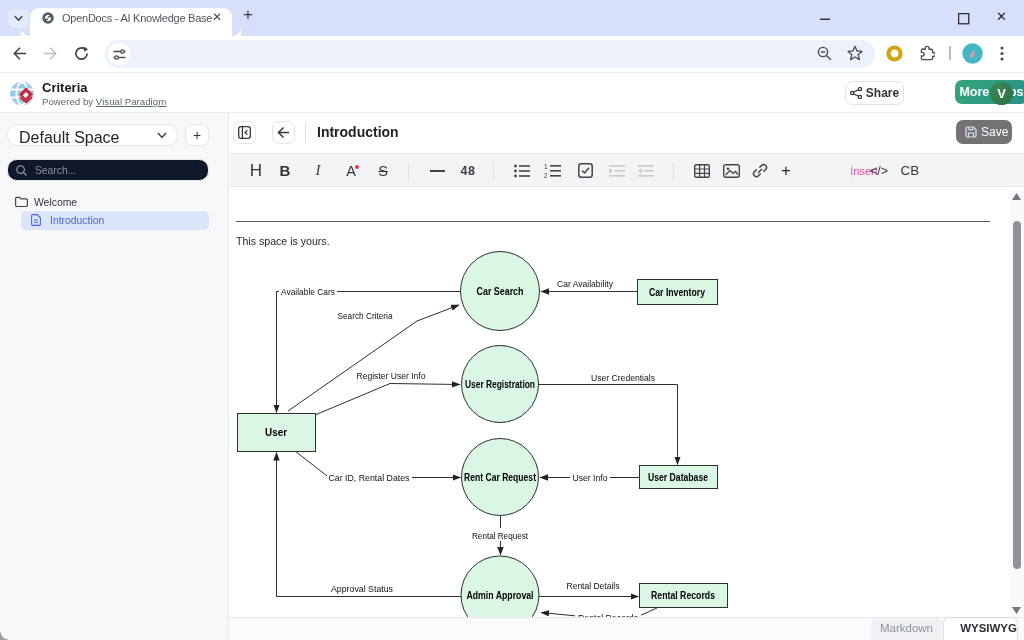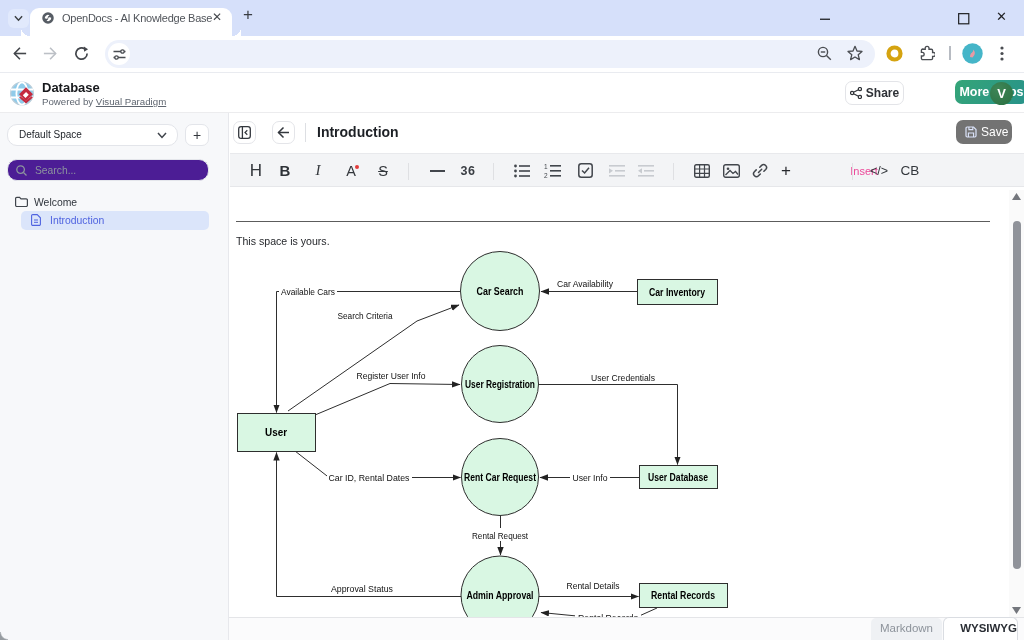--- a/index.html
+++ b/index.html
@@ -27,23 +27,23 @@
   #apphdr { position:absolute; left:0; top:72px; width:1024px; height:41px; background:#fff; border-top:1px solid #e9ebf0; border-bottom:1px solid #ececee; }
   #brandname { position:absolute; left:42px; top:80px; font-size:13px; font-weight:bold; color:#17191c; }
   #brandsub { position:absolute; left:42px; top:96px; font-size:9.7px; color:#5f6670; }
   #sharebtn { position:absolute; left:845px; top:81px; width:59px; height:24px; background:#fff; border:1px solid #e3e4e8; border-radius:7px; font-size:12px; font-weight:bold; color:#2f3237; text-align:center; line-height:22px; }
   #moreapps { position:absolute; left:911px; top:80px; width:73px; height:24px; background:linear-gradient(125deg,#35a578,#27928a); border-radius:7px; font-size:12.5px; font-weight:bold; color:#fff; text-align:center; line-height:24px;margin-left:44px; }
   #vav { position:absolute; left:990px; top:82px; width:23px; height:23px; border-radius:50%; background:radial-gradient(circle at 35% 30%,#3e8657,#2a6f41); color:#fff; font-weight:bold; font-size:13px; text-align:center; line-height:23px; }
 
   
   #sidebar { position:absolute; left:0; top:113px; width:229px; height:527px; background:#f7f8fa; border-right:1px solid #e7e8ec; }
   #spacesel { position:absolute; left:7px; top:124px; width:171px; height:22px; background:#fff; border:1px solid #e3e5ea; border-radius:10px; }
-  #spacesel span { position:absolute; left:11px; top:4px; font-size:10px; color:#23272d; }
+  #spacesel span { position:absolute; left:11px; top:4px; font-size:16px; color:#23272d; }
   #plusbtn { position:absolute; left:185px; top:124px; width:24px; height:22px; background:#fff; border:1px solid #e3e5ea; border-radius:7px; text-align:center; line-height:20px; font-size:14px; color:#33373d;}
-  #searchbox { position:absolute; left:7px; top:159px; width:202px; height:22px; background:#4c1d95; border:1px solid #e4e6eb; border-radius:10px; }
+  #searchbox { position:absolute; left:7px; top:159px; width:202px; height:22px; background:#0f172a; border:1px solid #e4e6eb; border-radius:10px; }
   #searchbox span { position:absolute; left:27px; top:5px; font-size:10.3px; color:#8d949e; }
   #welcome { position:absolute; left:34px; top:196.5px; font-size:10.4px; color:#30353c; }
   #introrow { position:absolute; left:21px; top:211px; width:188px; height:19px; background:#dbe5fa; border-radius:5px; }
   #introrow span { position:absolute; left:29px; top:4px; font-size:10.4px; color:#4f63e0; }
 
   
   #dochdr { position:absolute; left:230px; top:113px; width:794px; height:39px; background:#fff; }
   .hdrbtn { position:absolute; top:121px; width:23px; height:23px; background:#fff; border:1px solid #e4e5e9; border-radius:7px; }
   #doctitle { position:absolute; left:317px; top:124px; font-size:14px; font-weight:bold; color:#1d2025; }
   #savebtn { position:absolute; left:956px; top:120px; width:56px; height:24px; background:#737373; border-radius:7px; color:#fff; font-size:12px; }
@@ -154,21 +154,21 @@
     <g stroke="#fff" stroke-width="1.8" fill="none">
         <ellipse cx="12" cy="12.5" rx="5.6" ry="11.2"></ellipse>
         <path d="M1 8.5 H23 M1 16.5 H23"></path>
       </g>
     <g transform="translate(16,13.2)">
       <rect x="-4.9" y="-4.9" width="9.8" height="9.8" transform="rotate(45)" fill="#c5293d"></rect>
       <rect x="-1.5" y="-1.6" width="3.8" height="4.6" transform="rotate(45)" fill="#fff"></rect>
       <path d="M-6.9 3.4 L0 9.3 L6.9 3.4 L5.5 2 L0 6.6 L-5.5 2 z" fill="#c5293d"></path>
     </g>
   </svg>
-  <div id="brandname">Database</div>
+  <div id="brandname">Criteria</div>
   <div id="brandsub">Powered by <span style="text-decoration:underline;">Visual Paradigm</span></div>
   <div id="sharebtn"><svg width="12" height="12" viewBox="0 0 12 12" style="vertical-align:-2px;margin-right:4px;">
         <g fill="none" stroke="#2f3237" stroke-width="1.2">
           <circle cx="9.9" cy="2.1" r="1.6"></circle>
           <circle cx="2.1" cy="6" r="1.6"></circle>
           <circle cx="9.9" cy="9.9" r="1.6"></circle>
           <path d="M3.6 5.2 L8.4 2.8 M3.6 6.8 L8.4 9.2"></path>
         </g>
       </svg>Share</div>
   <div id="moreapps">More Apps</div>
@@ -232,21 +232,21 @@
   <div id="toolbar"></div>
   <div class="ti" style="left:247px; width:18px; font-size:17px; color:#33373c;">H</div>
   <div class="ti" style="left:276px; width:18px; font-size:15px; font-weight:bold; color:#2e3237;">B</div>
   <div class="ti" style="left:310px; width:16px; font-size:15px; font-style:italic; font-family:'Liberation Serif', serif; color:#33373c;">I</div>
   <div class="ti" style="left:342px; width:18px; font-size:14.5px; color:#33373c;">A<span style="position:absolute;right:1px;top:11px;width:4px;height:4px;border-radius:50%;background:#e23b3b;"></span></div>
   <div class="ti" style="left:374px; width:18px; font-size:14.5px; text-decoration:line-through; color:#33373c;">S</div>
   <div class="tdiv" style="left:408px;"></div>
   <div class="ti" style="left:429px; width:17px;">
       <span style="display:block;width:15px;height:2px;background:#42464c;"></span>
     </div>
-  <div class="ti" style="left:458px; width:20px; font-size:12.5px; font-weight:600; color:#3a3e44; letter-spacing:0.5px;">36</div>
+  <div class="ti" style="left:458px; width:20px; font-size:12.5px; font-weight:600; color:#3a3e44; letter-spacing:0.5px;">48</div>
   <div class="tdiv" style="left:493px;"></div>
   <div class="ti" style="left:513px; width:17px;">
     <svg width="16" height="14" viewBox="0 0 16 14">
         <g fill="#42464c">
           <circle cx="1.5" cy="2" r="1.4"></circle>
           <circle cx="1.5" cy="7" r="1.4"></circle>
           <circle cx="1.5" cy="12" r="1.4"></circle>
           <rect x="5" y="1.2" width="11" height="1.6"></rect>
           <rect x="5" y="6.2" width="11" height="1.6"></rect>
           <rect x="5" y="11.2" width="11" height="1.6"></rect>

